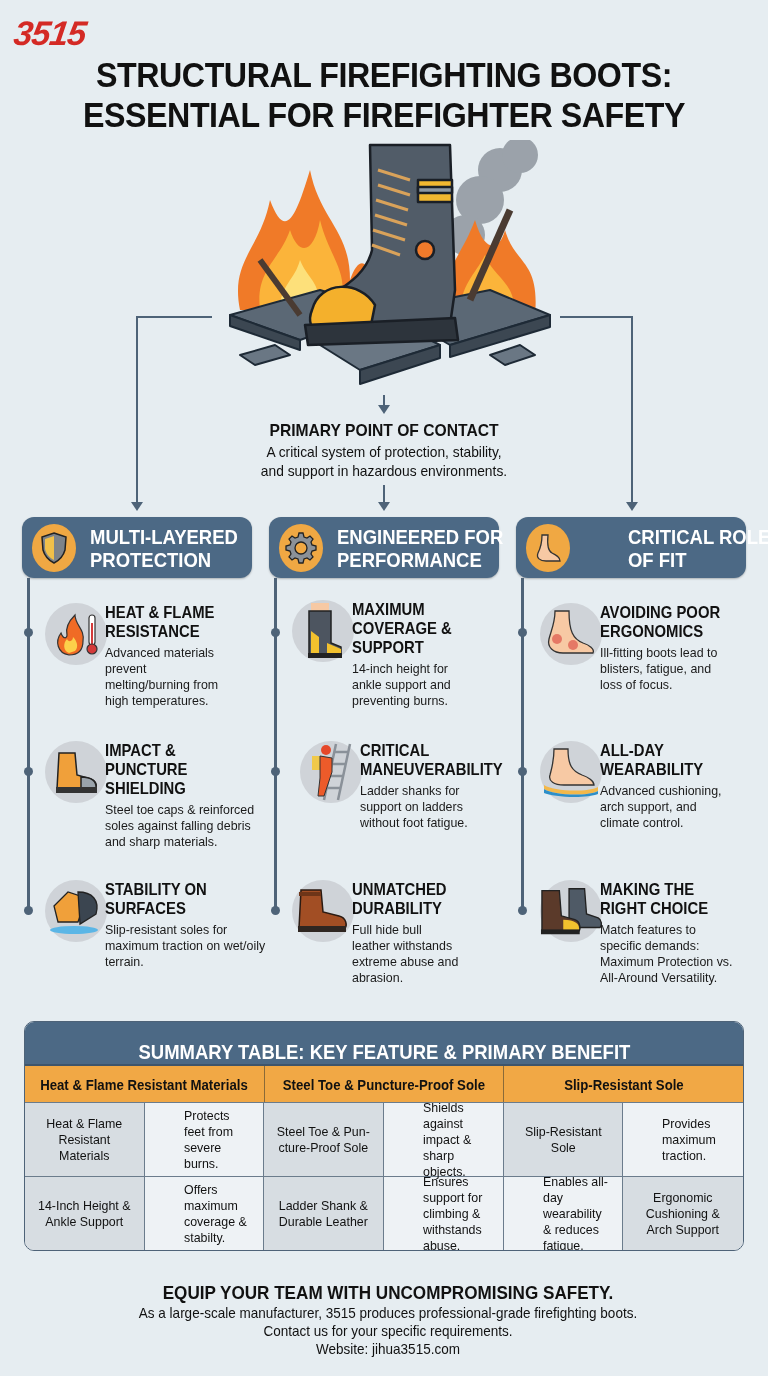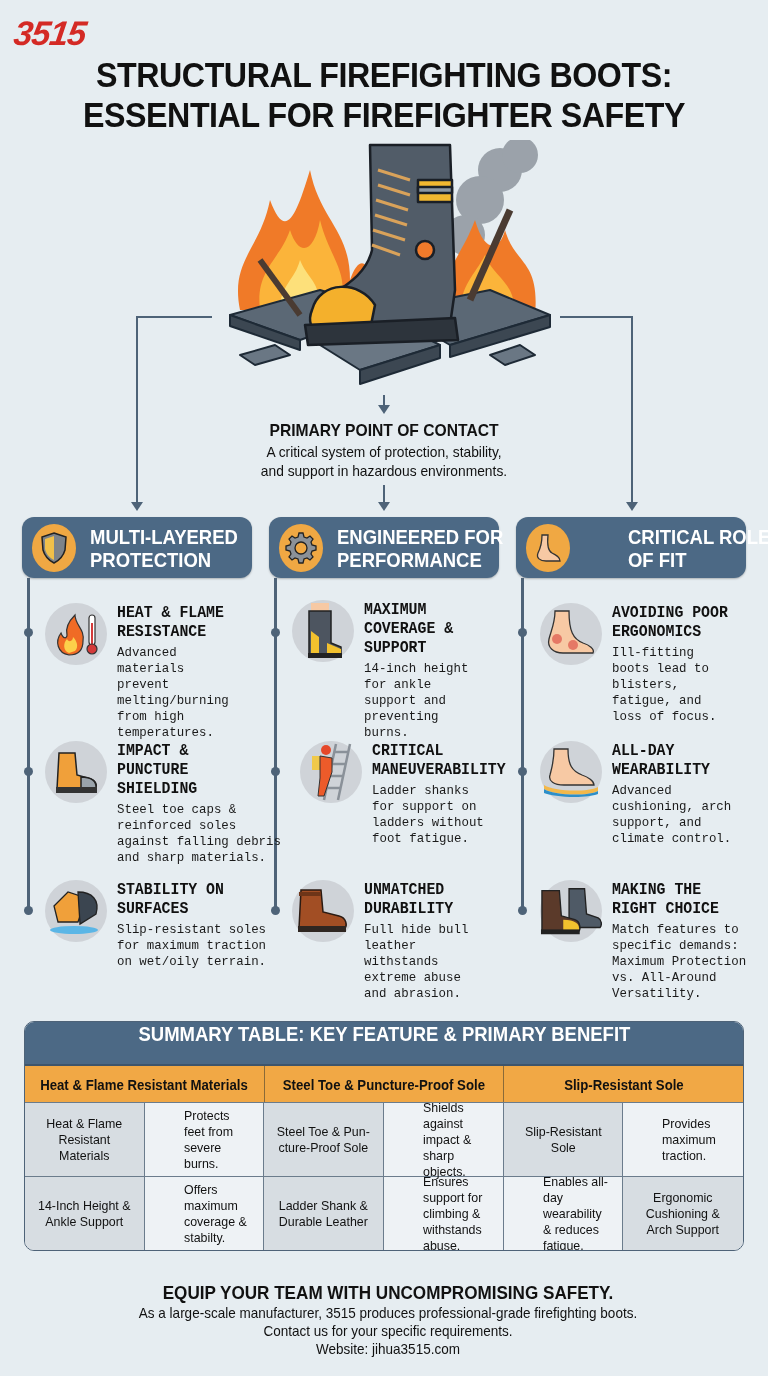--- a/index.html
+++ b/index.html
@@ -63,33 +63,33 @@
 
   .vline { position: absolute; width: 3px; background: #4e6378; }
   .dot { position: absolute; width: 9px; height: 9px; border-radius: 50%; background: #4e6378; }
 
   .item { position: absolute; width: 235px; }
   .item .icon {
     position: absolute; left: 0; top: 0; width: 62px; height: 62px;
     border-radius: 50%; background: #cfd3d8;
     display: flex; align-items: center; justify-content: center;
   }
-  .item .text { position: absolute; left: 72px; top: 0; width: 165px; font-family: Liberation Mono, monospace; }
+  .item .text { position: absolute; left: 60px; top: 0; width: 165px; }
   .item .h { font-weight: 700; font-size: 16.5px; line-height: 19px; transform: scaleX(0.9); transform-origin: left top; white-space: nowrap; }
   .item .p { font-size: 13.5px; line-height: 16px; margin-top: 4px; transform: scaleX(0.92); transform-origin: left top; width: 180px; color: #1a1a1a; }
 
   
   .table-wrap {
     position: absolute; left: 24px; top: 1021px; width: 720px; height: 230px;
     border: 1.5px solid #4e6378; border-radius: 10px; overflow: hidden;
     background: #edf1f4;
   }
   .table-title {
     height: 42px; background: #4c6985; color: #fff;
-    display: flex; align-items: flex-start; justify-content: center;
+    display: flex; align-items: flex-end; justify-content: center;
     font-weight: 700; font-size: 21px;
   }
   .table-title span { transform: scaleX(0.88); display: inline-block; }
   .table-cats { display: flex; height: 38px; background: #f1a845; border-top: 2px solid #3f556b; }
   .table-cats div {
     flex: 1; display: flex; align-items: center; justify-content: center;
     font-weight: 700; font-size: 15px; border-right: 1.5px solid #8a6a38;
   }
   .table-cats div:last-child { border-right: none; }
   .table-cats span { transform: scaleX(0.88); display: inline-block; white-space: nowrap; }

